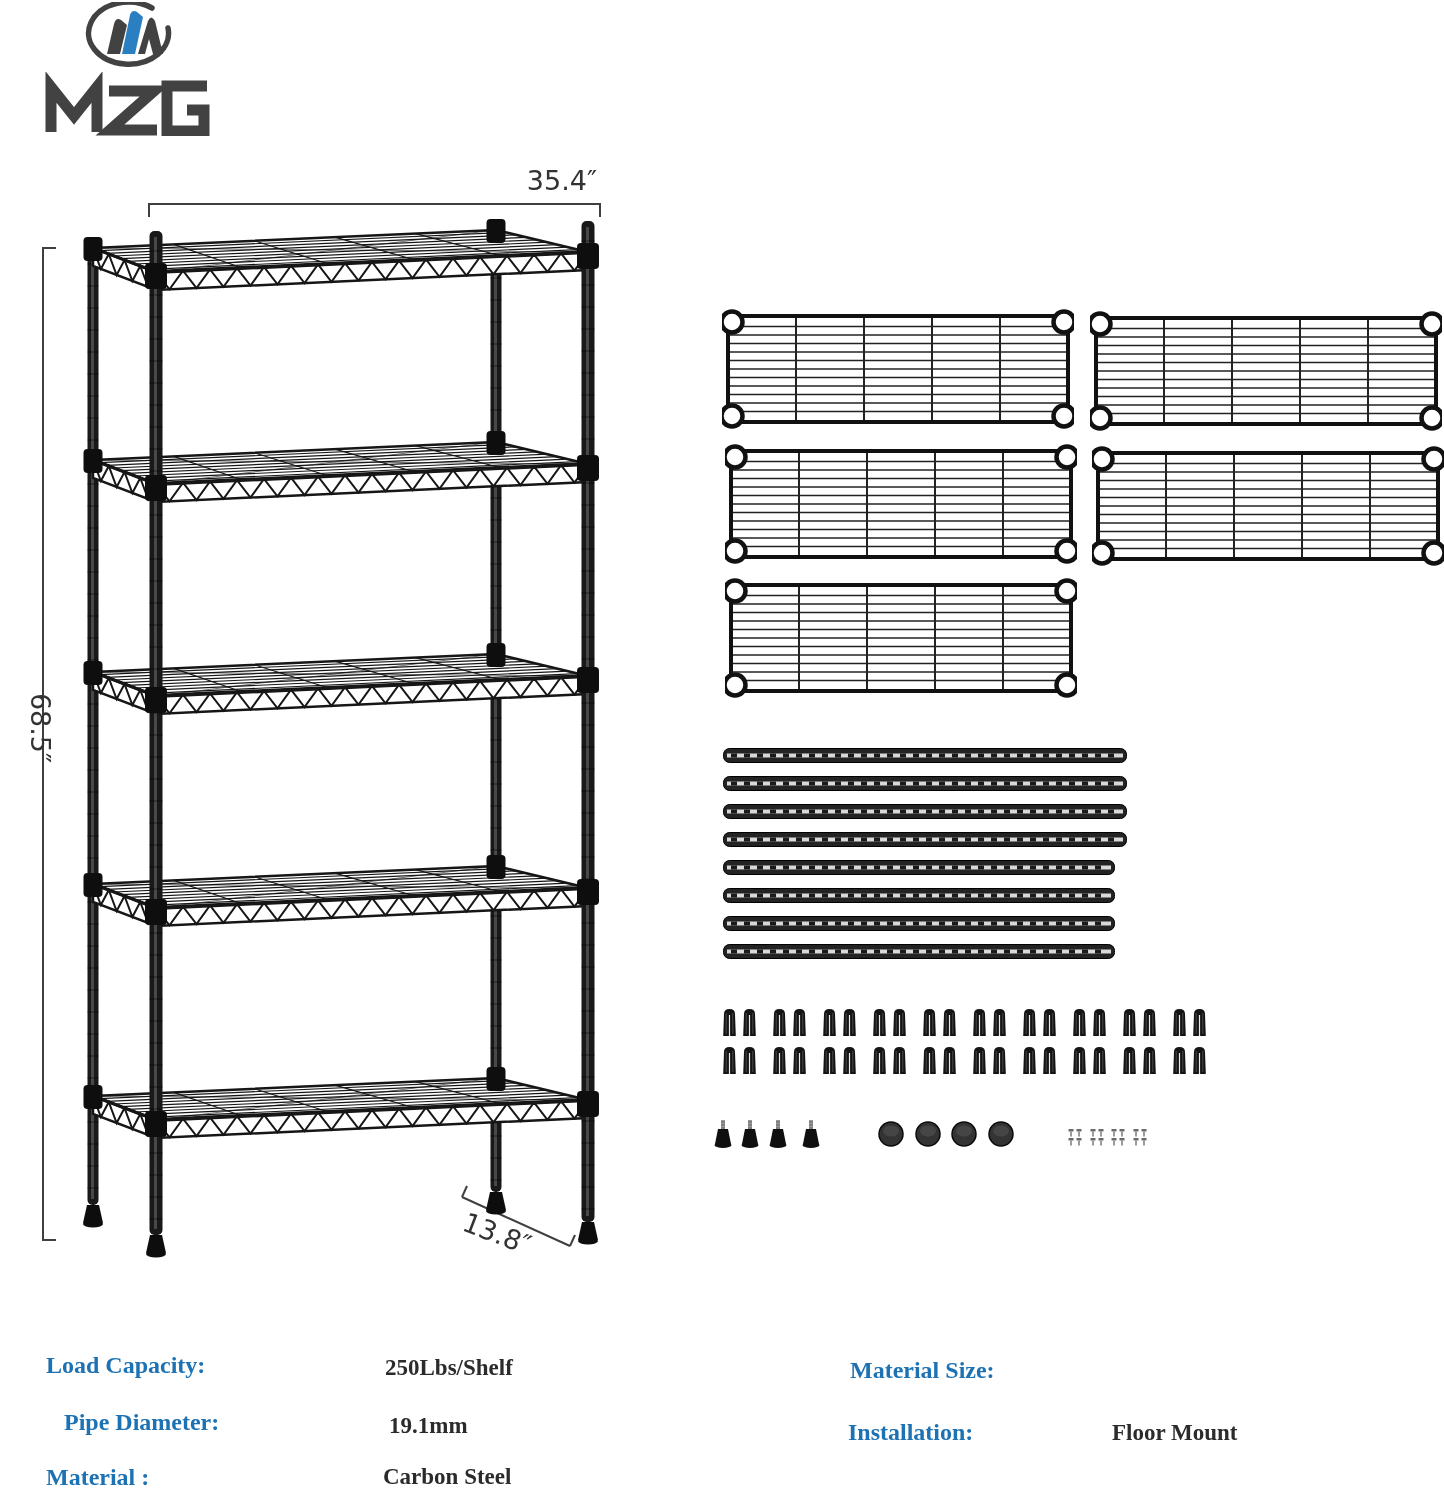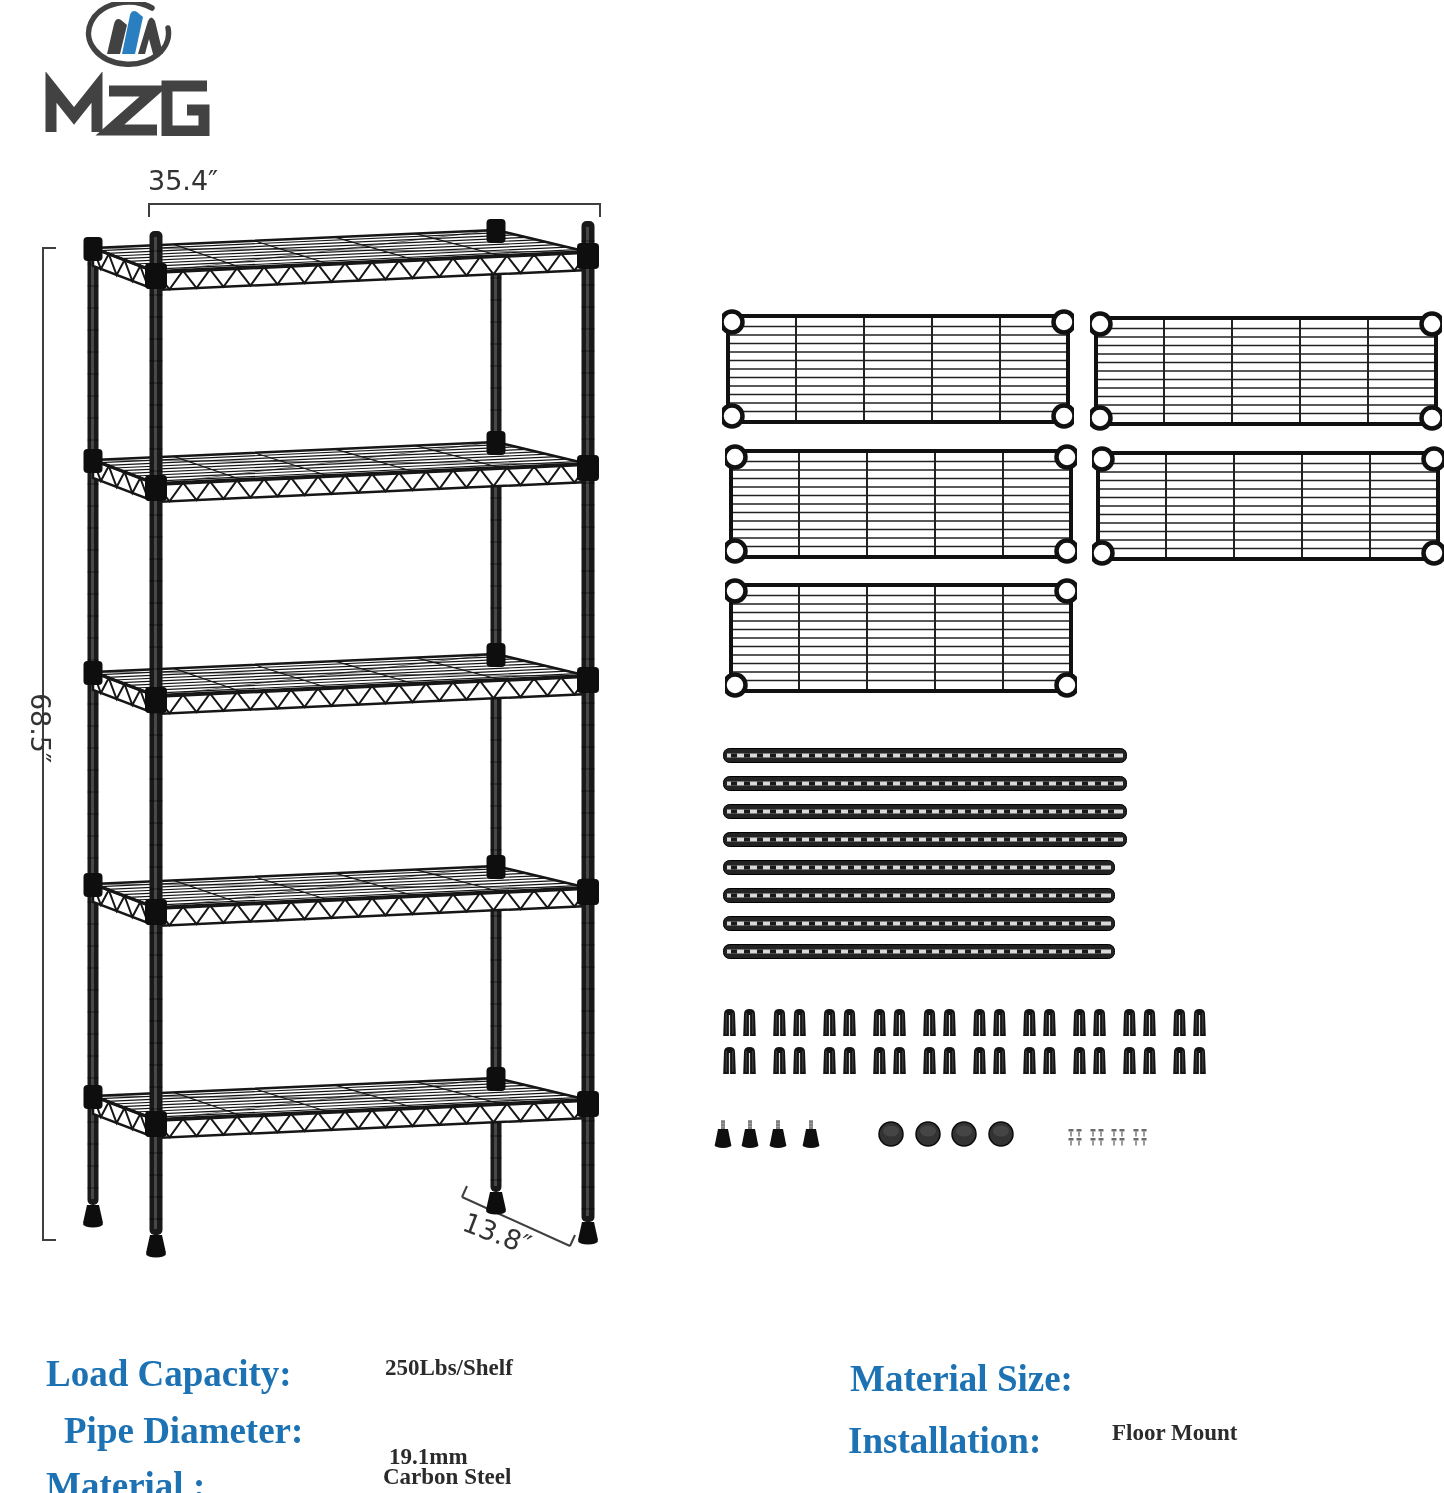--- a/index.html
+++ b/index.html
@@ -15,40 +15,40 @@
   .dim-label{
     font-family:"DejaVu Sans", sans-serif;
     font-size:27px;color:#333333;white-space:nowrap;
   }
   #width-dim-line{
     left:148px;top:203px;width:449px;height:12px;
     border-top:2px solid #3f3f3f;
     border-left:2px solid #3f3f3f;
     border-right:2px solid #3f3f3f;
   }
-  #width-dim-label{left:148px;top:165px;width:449px;text-align:left;}
+  #width-dim-label{left:148px;top:165px;width:449px;text-align:right;}
   #height-dim-line{
     left:42px;top:247px;width:12px;height:990px;
     border-left:2px solid #3f3f3f;
     border-top:2px solid #3f3f3f;
     border-bottom:2px solid #3f3f3f;
   }
   #height-dim-label{
     left:0px;top:712px;width:80px;height:32px;text-align:center;
     transform:rotate(90deg);
   }
   #depth-dim-label{
     left:452px;top:1218px;width:90px;text-align:center;
     transform:rotate(21deg);
   }
   
   .spec-label{
     position:absolute;
     font-family:"Liberation Serif", serif;
-    font-weight:700;font-size:37px;color:#1d72b3;white-space:nowrap;
+    font-weight:700;font-size:24px;color:#1d72b3;white-space:nowrap;
   }
   .spec-value{
     position:absolute;
     font-family:"Liberation Serif", serif;
     font-weight:700;font-size:23px;color:#2b2b2b;white-space:nowrap;
   }
   
   svg{display:block;}
 </style>
 </head>
@@ -1262,21 +1262,21 @@
           <rect x="8.5" y="9" width="5" height="2.5" fill="#6a6a6a"></rect>
           <rect x="10" y="11.5" width="2" height="5" fill="#9a9a9a"></rect>
         </svg>
       </div>
     </div>
 
   <div class="spec-label" style="left:46px;top:1352px;">Load Capacity:</div>
   <div class="spec-value" style="left:385px;top:1355px;">250Lbs/Shelf</div>
 
   <div class="spec-label" style="left:46px;top:1409px;margin-left:18px;">Pipe Diameter:</div>
-  <div class="spec-value" style="left:389px;top:1444px;">19.1mm</div>
+  <div class="spec-value" style="left:389px;top:1413px;">19.1mm</div>
 
   <div class="spec-label" style="left:46px;top:1464px;">Material :</div>
   <div class="spec-value" style="left:383px;top:1464px;">Carbon Steel</div>
 
   <div class="spec-label" style="left:850px;top:1357px;">Material Size:</div>
 
   <div class="spec-label" style="left:848px;top:1419px;">Installation:</div>
   <div class="spec-value" style="left:1112px;top:1420px;">Floor Mount</div>
 
 </div>

